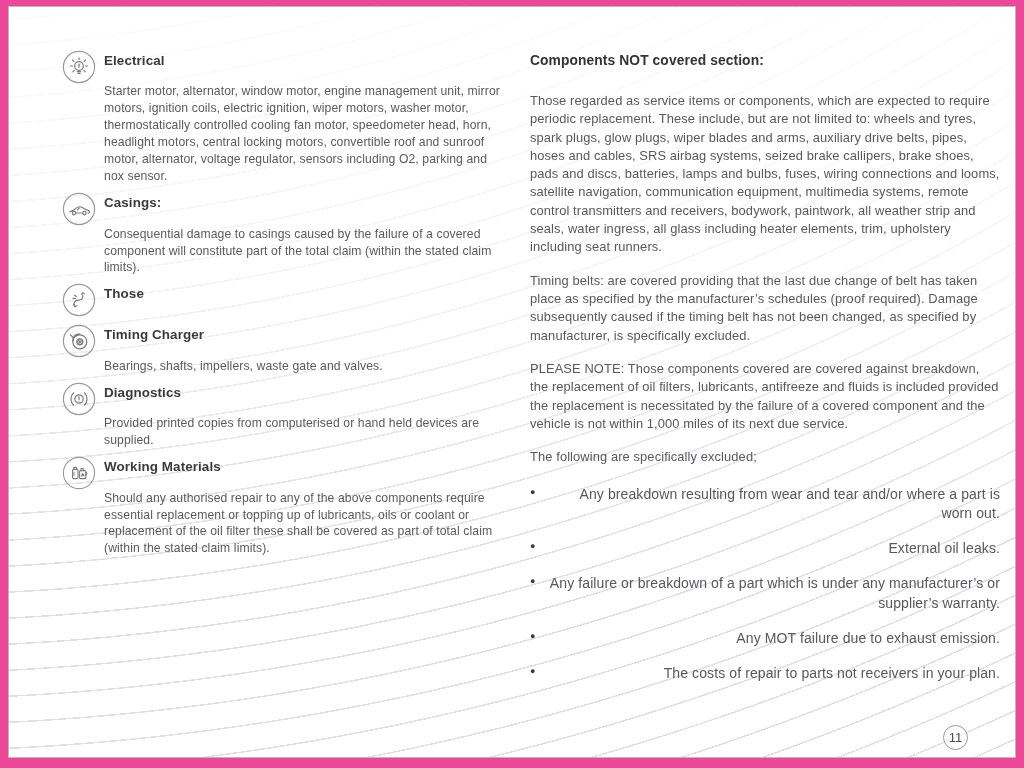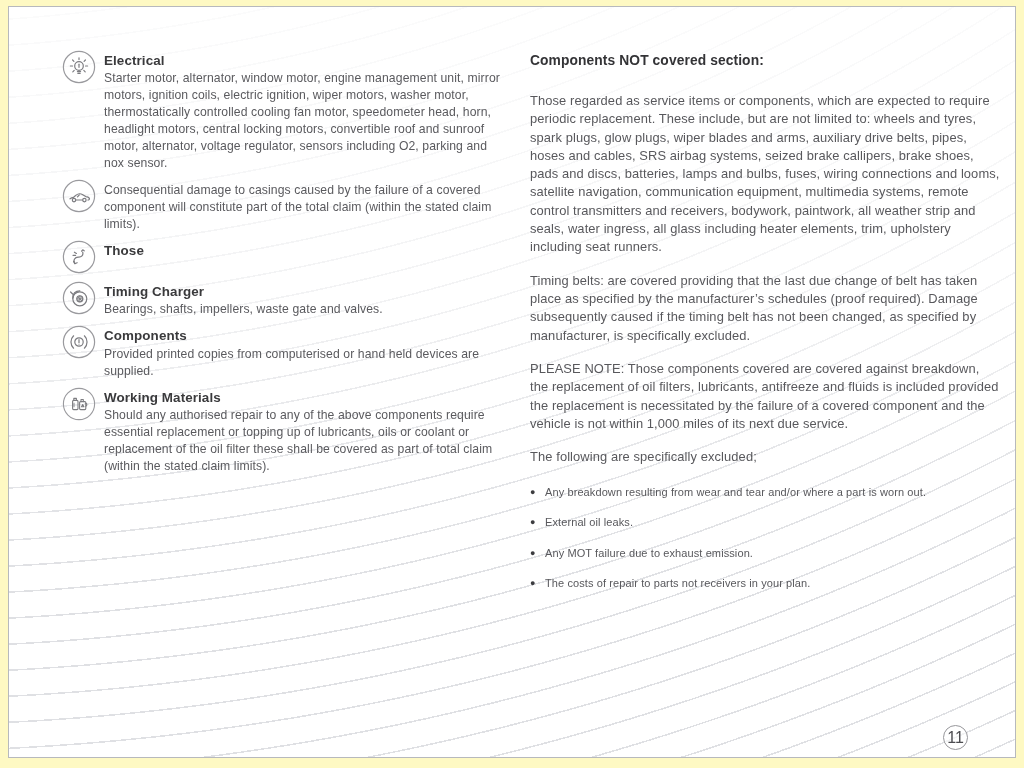--- a/index.html
+++ b/index.html
@@ -5,21 +5,21 @@
   * { box-sizing: border-box; margin: 0; padding: 0; }
   html, body { width: 1024px; height: 768px; }
   body {
     font-family: "Liberation Sans", "DejaVu Sans", sans-serif;
     background: #f7f7f8;
     overflow: hidden;
   }
   .photo {
     position: relative;
     width: 1024px; height: 768px;
-    background: #fef9c3;
+    background: #ec4899;
   }
   .page {
     position: absolute;
     top: 6px; left: 8px; right: 8px; bottom: 10px;
     background: #ffffff;
     border: 1px solid #b7b9bd;
     overflow: hidden;
   }
   
   .pattern {
@@ -49,57 +49,58 @@
     margin-top: -2px;
   }
   .icon-badge svg { display: block; width: 34px; height: 34px; }
   .item-text { flex: 1; }
   .item-title {
     font-size: 13.4px; font-weight: 700; color: #3a3a3c;
     line-height: 1.3; letter-spacing: 0.1px;
   }
   .item-body {
     font-size: 12.2px; color: #5a5a5e;
-    line-height: 1.39; margin-top: 1px;
+    line-height: 1.39; margin-top: 14px;
     letter-spacing: 0.1px;
   }
   
   .col-right { width: 470px; flex: none; }
   .nc-heading {
     font-size: 13.8px; font-weight: 700; color: #333336;
     line-height: 1.3; margin-bottom: 22px; letter-spacing: 0.1px;
   }
   .nc-par {
     font-size: 12.9px; color: #58585c;
     line-height: 1.42; margin-bottom: 15px;
     letter-spacing: 0.1px;
   }
   .nc-list { list-style: none; margin-top: 18px; }
   .nc-list li {
     position: relative;
-    font-size: 11px; color: #58585c;
+    font-size: 14px; color: #58585c;
     line-height: 1.42;
     padding-left: 15px;
     margin-bottom: 15px;
     letter-spacing: 0.1px;
+    text-align: right;
   }
   .nc-list li::before {
     content: "●";
     position: absolute; left: 0; top: 1px;
     font-size: 9px; color: #3c3c3f;
   }
   
   .page-number {
     position: absolute;
     right: 47px; bottom: 7px;
     width: 25px; height: 25px;
     border: 1px solid #97979b;
     border-radius: 50%;
     display: flex; align-items: center; justify-content: center;
-    font-size: 16px; color: #4c4c50;
+    font-size: 13px; color: #4c4c50;
     background: rgba(255,255,255,0.6);
   }
 </style>
 </head>
 <body>
 
 <div class="photo">
   <div class="page">
     <div class="pattern"></div>
 
@@ -128,20 +129,21 @@
             <svg viewBox="0 0 34 34" fill="none" stroke="#8b8b8f" stroke-width="1.2" stroke-linecap="round" stroke-linejoin="round">
               <circle cx="17" cy="17" r="15.6" stroke="#9a9a9e"></circle>
               <path d="M8 19.8c1-.9 2.2-1.4 3.6-1.5l2.5-2.2c1.9-1.5 4.7-1.6 6.7-.3l2.9 1.8c1.9.2 3.4.8 3.7 1.9.2.9-.4 1.5-1.5 1.5" stroke="#7c7c80"></path>
               <path d="M13.9 21h6.4" stroke="#7c7c80"></path>
               <circle cx="12" cy="21.1" r="1.7" stroke="#7c7c80"></circle>
               <circle cx="22.4" cy="21.1" r="1.7" stroke="#7c7c80"></circle>
               <path d="M15.5 17.8l1.8-1.9" stroke="#7c7c80"></path>
             </svg>
           </span>
           <div class="item-text">
+            <div class="item-title">Casings:</div>
             <div class="item-body">Consequential damage to casings caused by the failure of a covered component will constitute part of the total claim (within the stated claim limits).</div>
           </div>
         </div>
 
         <div class="item">
           <span class="icon-badge">
             <svg viewBox="0 0 34 34" fill="none" stroke="#8b8b8f" stroke-width="1.2" stroke-linecap="round" stroke-linejoin="round">
               <circle cx="17" cy="17" r="15.6" stroke="#9a9a9e"></circle>
               <path d="M13 23.5c-2.3-3.2 0-6.6 3.4-6.4 3 .2 5.2-1.8 4.3-4.9" stroke="#7c7c80"></path>
               <path d="M19.6 11.2l1.1-1.4 1.5 1" stroke="#7c7c80"></path>
@@ -176,21 +178,21 @@
             <svg viewBox="0 0 34 34" fill="none" stroke="#8b8b8f" stroke-width="1.2" stroke-linecap="round">
               <circle cx="17" cy="17" r="15.6" stroke="#9a9a9e"></circle>
               <path d="M11.6 10.8a8.6 8.6 0 0 0 0 12.4" stroke="#7c7c80"></path>
               <path d="M22.4 10.8a8.6 8.6 0 0 1 0 12.4" stroke="#7c7c80"></path>
               <circle cx="17" cy="17" r="4.2" stroke="#7c7c80"></circle>
               <path d="M17 14.7v3" stroke="#7c7c80"></path>
               <circle cx="17" cy="19.3" r="0.5" fill="#7c7c80" stroke="none"></circle>
             </svg>
           </span>
           <div class="item-text">
-            <div class="item-title">Components</div>
+            <div class="item-title">Diagnostics</div>
             <div class="item-body">Provided printed copies from computerised or hand held devices are supplied.</div>
           </div>
         </div>
 
         <div class="item">
           <span class="icon-badge">
             <svg viewBox="0 0 34 34" fill="none" stroke="#8b8b8f" stroke-width="1.1" stroke-linecap="round" stroke-linejoin="round">
               <circle cx="17" cy="17" r="15.6" stroke="#9a9a9e"></circle>
               <rect x="10.6" y="13.4" width="5.4" height="9.2" rx="1" stroke="#7c7c80"></rect>
               <path d="M11.8 13.4v-2h2.6v2" stroke="#7c7c80"></path>
@@ -211,20 +213,21 @@
 
       <div class="col-right">
         <div class="nc-heading">Components NOT covered section:</div>
         <p class="nc-par">Those regarded as service items or components, which are expected to require periodic replacement. These include, but are not limited to: wheels and tyres, spark plugs, glow plugs, wiper blades and arms, auxiliary drive belts, pipes, hoses and cables, SRS airbag systems, seized brake callipers, brake shoes, pads and discs, batteries, lamps and bulbs, fuses, wiring connections and looms, satellite navigation, communication equipment, multimedia systems, remote control transmitters and receivers, bodywork, paintwork, all weather strip and seals, water ingress, all glass including heater elements, trim, upholstery including seat runners.</p>
         <p class="nc-par">Timing belts: are covered providing that the last due change of belt has taken place as specified by the manufacturer’s schedules (proof required). Damage subsequently caused if the timing belt has not been changed, as specified by manufacturer, is specifically excluded.</p>
         <p class="nc-par">PLEASE NOTE: Those components covered are covered against breakdown, the replacement of oil filters, lubricants, antifreeze and fluids is included provided the replacement is necessitated by the failure of a covered component and the vehicle is not within 1,000 miles of its next due service.</p>
         <p class="nc-par">The following are specifically excluded;</p>
         <ul class="nc-list">
           <li>Any breakdown resulting from wear and tear and/or where a part is worn out.</li>
           <li>External oil leaks.</li>
+          <li>Any failure or breakdown of a part which is under any manufacturer’s or supplier’s warranty.</li>
           <li>Any MOT failure due to exhaust emission.</li>
           <li>The costs of repair to parts not receivers in your plan.</li>
         </ul>
       </div>
 
     </div>
 
     <div class="page-number">
       <span>11</span>
     </div>

